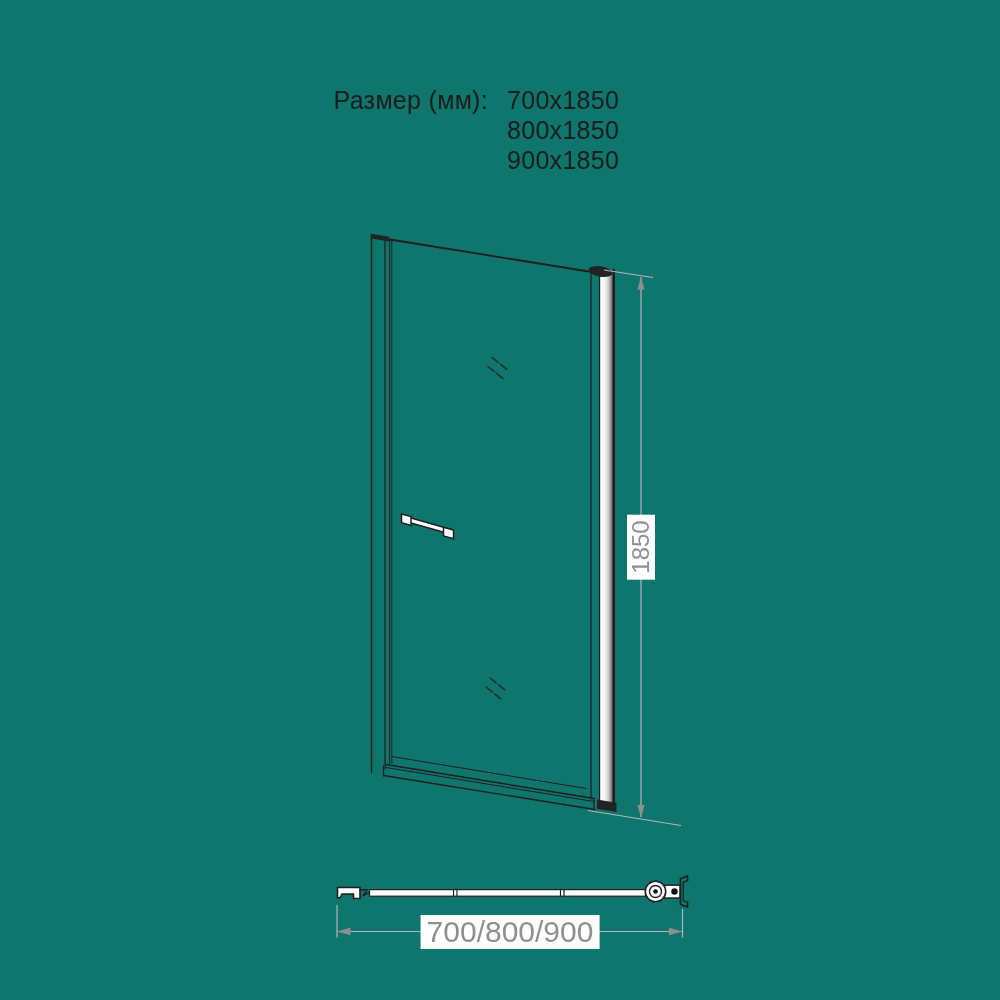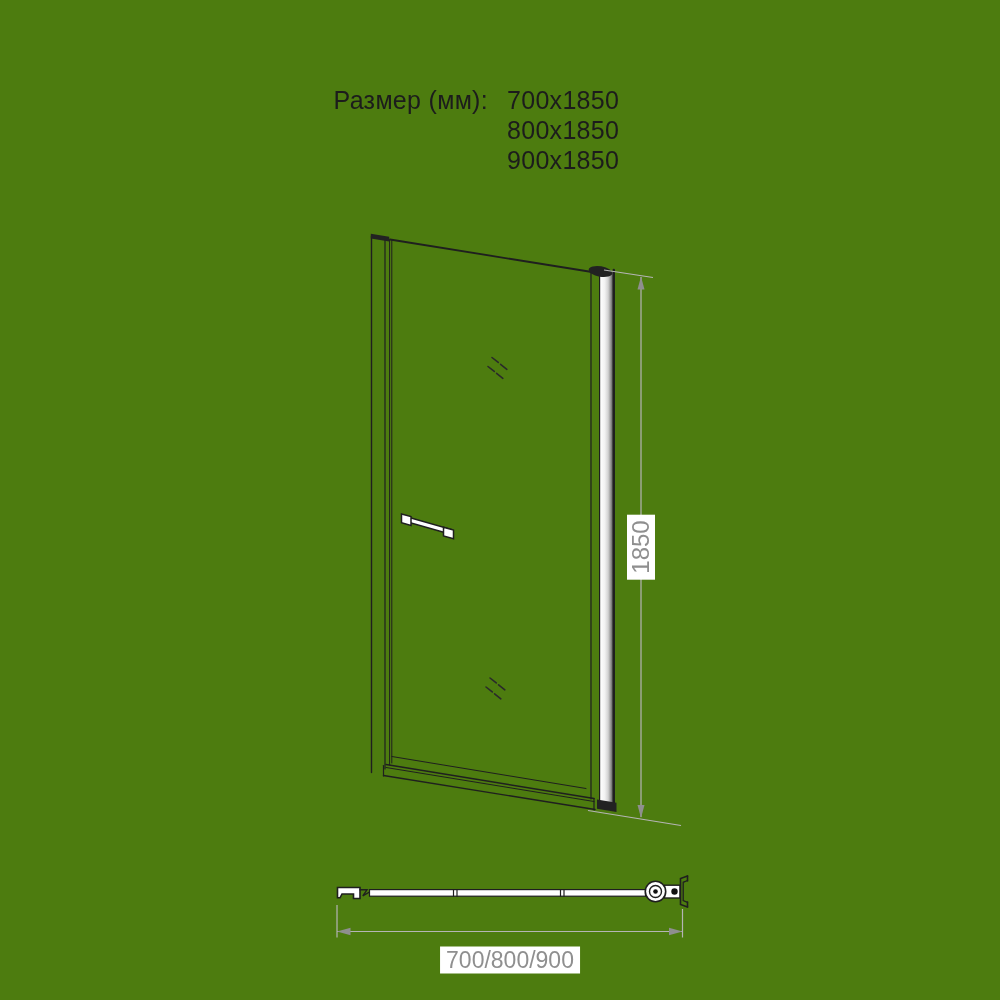--- a/index.html
+++ b/index.html
@@ -5,21 +5,21 @@
   html, body {
     margin: 0;
     padding: 0;
     background: #ffffff;
     font-family: "Liberation Sans", sans-serif;
   }
   .canvas {
     position: relative;
     width: 1000px;
     height: 1000px;
-    background: #4d7c0f;
+    background: #0f766e;
     overflow: hidden;
   }
   .drawing-svg {
     position: absolute;
     left: 0;
     top: 0;
   }
   .caption {
     position: absolute;
     color: #1c1c1c;
@@ -48,23 +48,22 @@
   }
   .dim-label-height {
     left: 641px;
     top: 547px;
     font-size: 24px;
     transform: translate(-50%, -50%) rotate(-90deg);
   }
   .dim-label-width {
     left: 510px;
     top: 932px;
-    font-size: 23px;
+    font-size: 30px;
     transform: translate(-50%, -50%);
-    margin-top: 28px;
   }
 </style>
 </head>
 <body>
 
 <div class="canvas">
 
   <div class="caption caption-label">Размер (мм):</div>
   <div class="caption caption-sizes">
     <div>700x1850</div>

